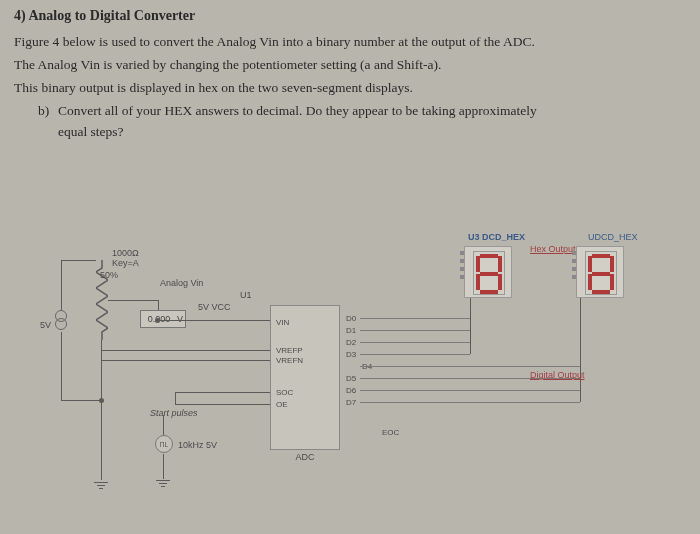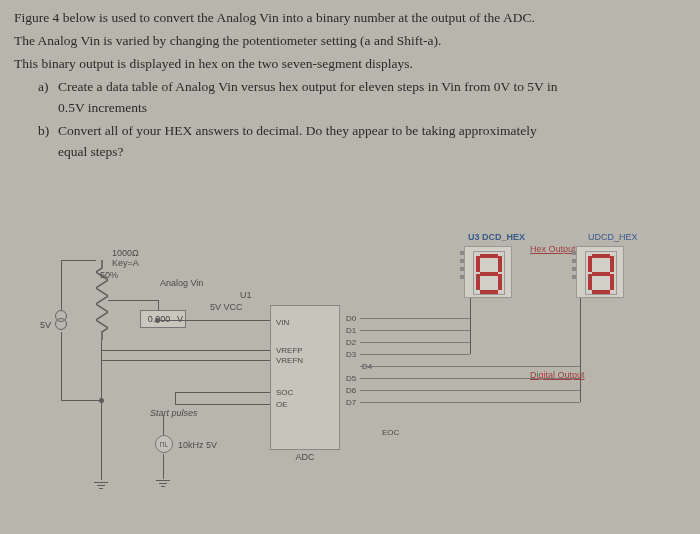--- a/index.html
+++ b/index.html
@@ -156,29 +156,26 @@
     position:absolute;
   }
   .node { position:absolute; width:5px; height:5px; border-radius:50%; background:#5b5b5b; }
 
   .bus { position:absolute; background:#7a7a7a; height:1px; }
 </style>
 </head>
 <body>
 
 <div class="page">
+  <div class="heading">4)  Analog to Digital Converter</div>
   <p class="body-text">Figure 4 below is used to convert the Analog Vin into a binary number at the output of the ADC.</p>
   <p class="body-text">The Analog Vin is varied by changing the potentiometer setting (a and Shift-a).</p>
   <p class="body-text">This binary output is displayed in hex on the two seven-segment displays.</p>
 
   <div class="sub-list">
-    <div class="sub-item">
-      <span class="lab">a)</span><span>Create a data table of Analog Vin versus hex output for eleven steps in Vin from 0V to 5V in</span>
-      <div class="sub-indent">0.5V increments</div>
-    </div>
     <div class="sub-item">
       <span class="lab">b)</span><span>Convert all of your HEX answers to decimal. Do they appear to be taking approximately</span>
       <div class="sub-indent">equal steps?</div>
     </div>
   </div>
 </div>
 
 <div class="circuit">
 
   <div class="lbl" style="left:40px; top:100px;">5V</div>
@@ -198,21 +195,21 @@
   <div class="lbl" style="left:112px; top:28px;">1000Ω</div>
   <div class="lbl" style="left:112px; top:38px;">Key=A</div>
   <div class="lbl" style="left:100px; top:50px;">50%</div>
 
   <div class="wire h" style="left:108px; top:80px; width:50px;"></div>
   <div class="wire v" style="left:158px; top:80px; height:10px;"></div>
 
   <div class="lbl" style="left:160px; top:58px;">Analog Vin</div>
 
   <div class="lbl" style="left:240px; top:70px;">U1</div>
-  <div class="lbl" style="left:198px; top:82px;margin-left:12px;">5V   VCC</div>
+  <div class="lbl" style="left:198px; top:82px;">5V   VCC</div>
 
   <div class="voltmeter">
     <span>0.000</span>
     <span style="float:right;margin-right:2px;">V</span>
   </div>
 
   <div class="wire h" style="left:158px; top:100px; width:112px;"></div>
   <div class="node" style="left:155px; top:98px;"></div>
 
   <div class="wire v" style="left:101px; top:120px; height:60px;"></div>

